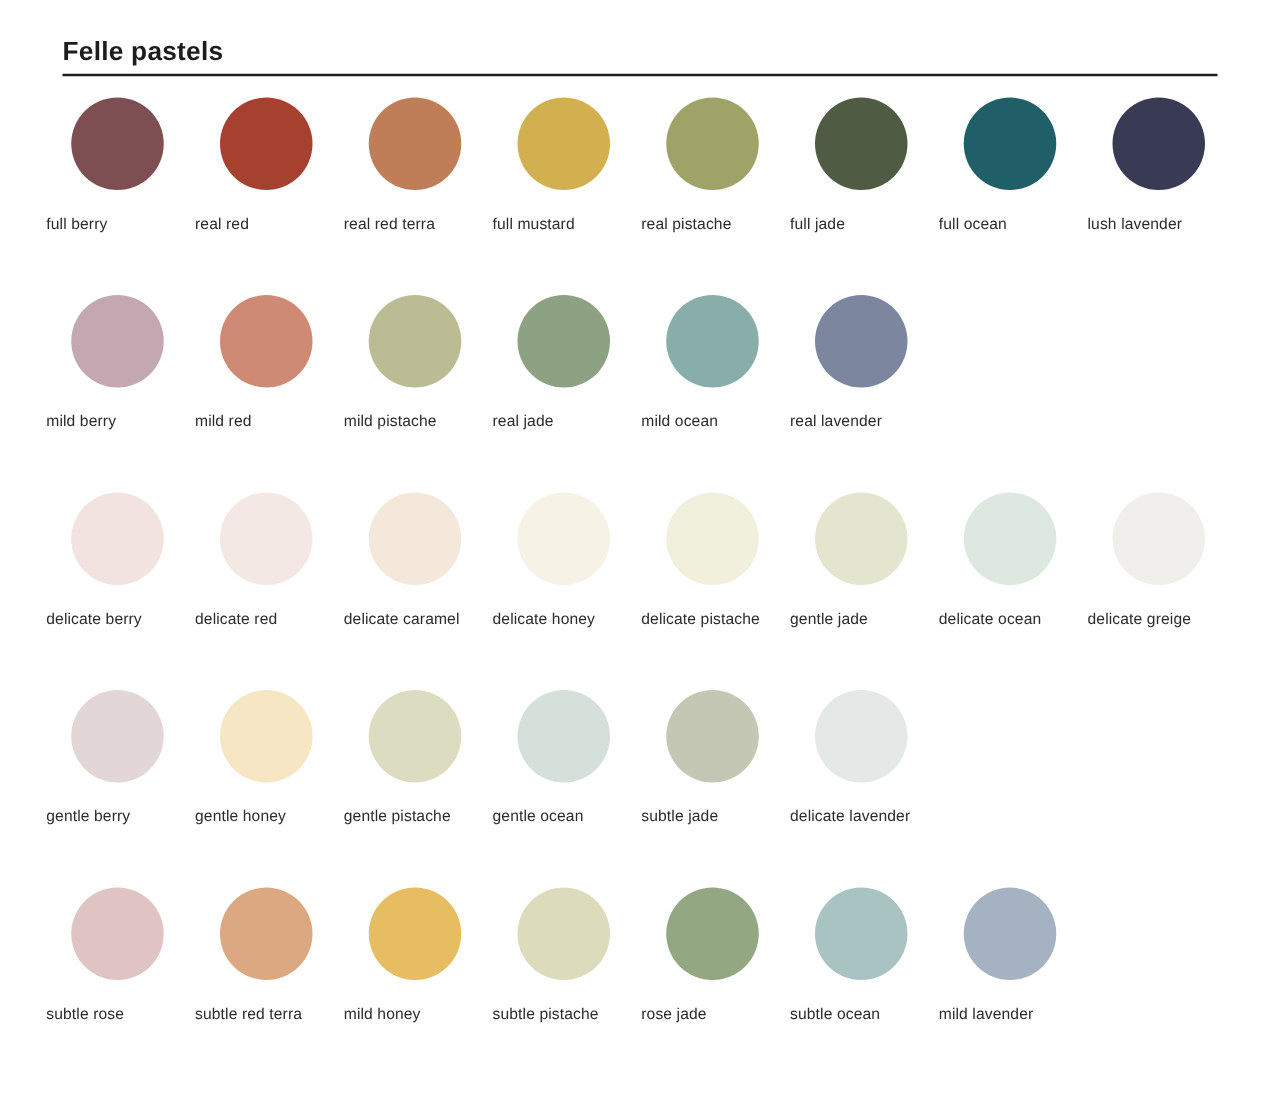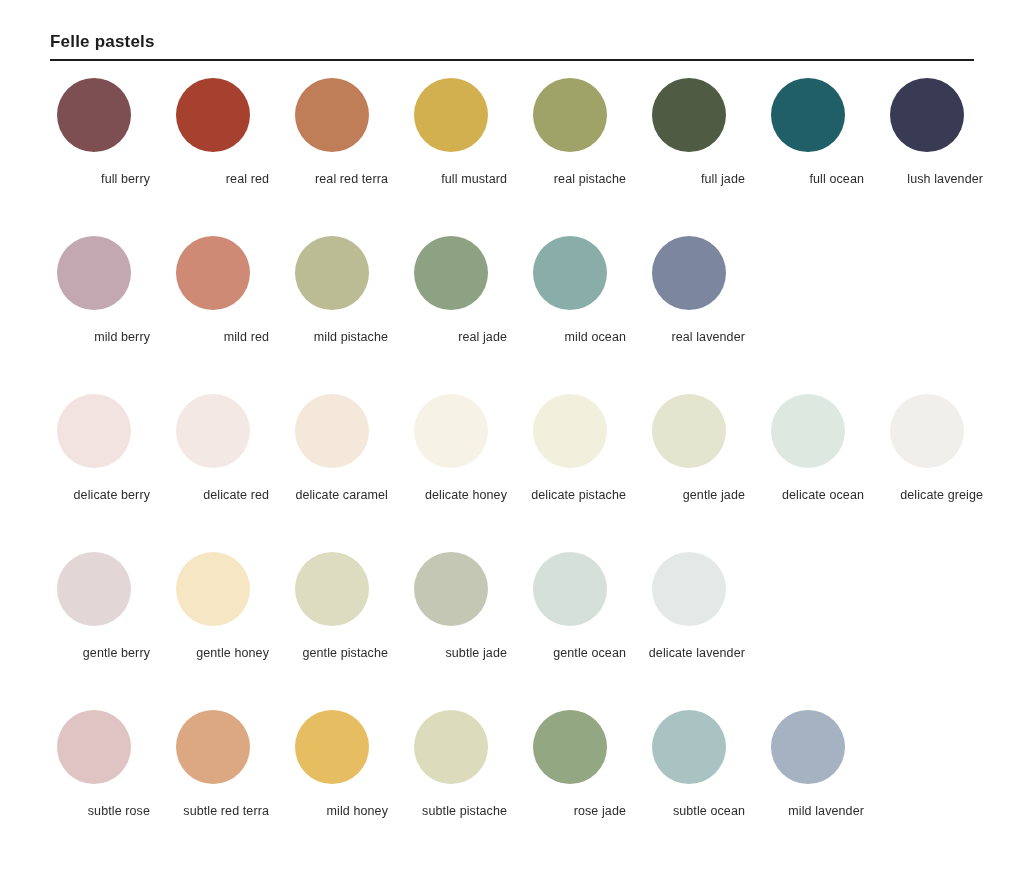--- a/index.html
+++ b/index.html
@@ -22,21 +22,21 @@
     box-sizing: border-box;
     padding: 0;
     background: #ffffff;
   }
   .header {
     margin: 0 46px 0 50px;
     padding-top: 32px;
   }
   .palette-title {
     font-family: "Liberation Sans", sans-serif;
-    font-size: 17px;
+    font-size: 21px;
     font-weight: bold;
     letter-spacing: 0.2px;
     color: #1d1d1d;
     margin: 0 0 7px 0;
     line-height: 20px;
   }
   .title-rule {
     height: 2px;
     background: #1d1d1d;
     width: 100%;
@@ -68,21 +68,21 @@
     height: 74px;
     border-radius: 50%;
     display: block;
   }
   .swatch-label {
     margin-top: 17px;
     font-family: "Liberation Sans", sans-serif;
     font-size: 12.5px;
     line-height: 21px;
     color: #2c2c2c;
-    text-align: right;
+    text-align: left;
     width: 113px;
     letter-spacing: 0.1px;
   }
 </style>
 </head>
 <body>
 
 <div class="page">
 
   <div class="header">
@@ -193,28 +193,28 @@
         </div>
         <div class="swatch-cell">
           <span class="swatch-dot" style="background-color: rgb(246, 230, 195);"></span>
           <div class="swatch-label">gentle honey</div>
         </div>
         <div class="swatch-cell">
           <span class="swatch-dot" style="background-color: rgb(220, 220, 192);"></span>
           <div class="swatch-label">gentle pistache</div>
         </div>
         <div class="swatch-cell">
+          <span class="swatch-dot" style="background-color: rgb(213, 224, 218);"></span>
+          <div class="swatch-label">gentle ocean</div>
+        </div>
+        <div class="swatch-cell">
           <span class="swatch-dot" style="background-color: rgb(195, 199, 179);"></span>
           <div class="swatch-label">subtle jade</div>
         </div>
         <div class="swatch-cell">
-          <span class="swatch-dot" style="background-color: rgb(213, 224, 218);"></span>
-          <div class="swatch-label">gentle ocean</div>
-        </div>
-        <div class="swatch-cell">
           <span class="swatch-dot" style="background-color: rgb(228, 233, 232);"></span>
           <div class="swatch-label">delicate lavender</div>
         </div>
       </div>
       <div class="swatch-row">
         <div class="swatch-cell">
           <span class="swatch-dot" style="background-color: rgb(223, 196, 195);"></span>
           <div class="swatch-label">subtle rose</div>
         </div>
         <div class="swatch-cell">

